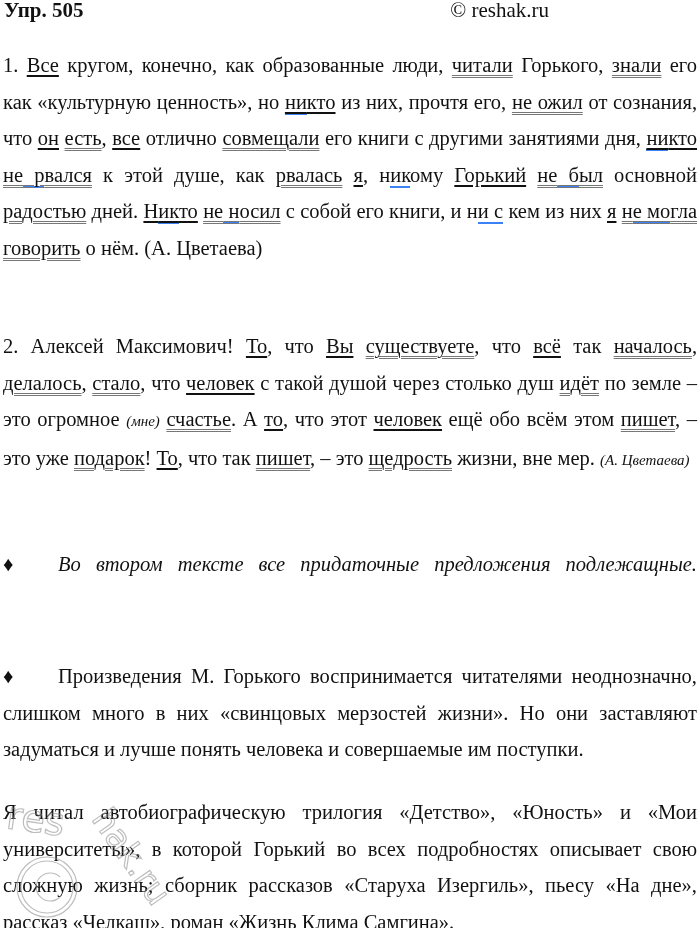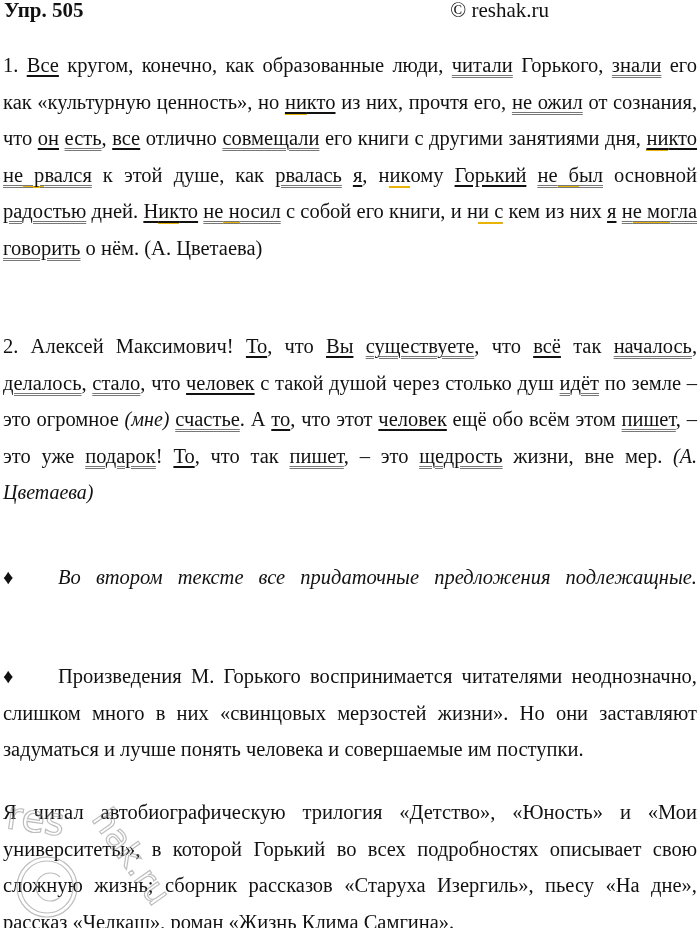--- a/index.html
+++ b/index.html
@@ -16,27 +16,27 @@
   }
   .copyright {
     position:absolute; right:6px; top:-2px; font-size:21px;
   }
   .para {
     position:absolute; left:3px; width:694px;
     font-size:20.5px; line-height:36.5px; text-align:justify;
   }
   .p1 { top:47px; }
   .p2 { top:328px; }
-  .b1 { top:559px; }
+  .b1 { top:546px; }
   .b2 { top:658px; }
   .p3 { top:794px; }
   .s { text-decoration: underline; text-decoration-thickness:1.5px; text-underline-offset:3px; }
   .pr { text-decoration: underline double #777; text-decoration-thickness:1px; text-underline-offset:3px; }
-  .neg { border-bottom:2px solid #eab308;font-family:Liberation Serif, serif; }
-  .small-it { font-style:italic; font-size:20px; }
+  .neg { border-bottom:2px solid #3b82f6; }
+  .small-it { font-style:italic; font-size:15px; }
   .it { font-style:italic; }
   .bullet-glyph { display:inline-block; width:55px; }
   .b1 { text-align-last:justify; }
   .watermark {
     position:absolute; left:2px; top:805px; width:180px; height:120px;
     pointer-events:none; opacity:0.55;
   }
 </style>
 </head>
 <body>

